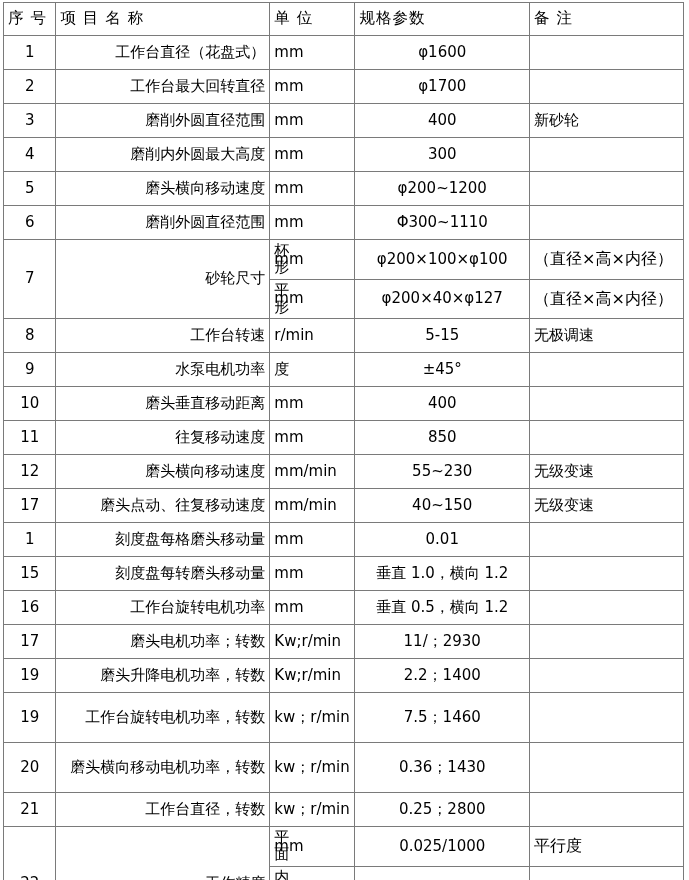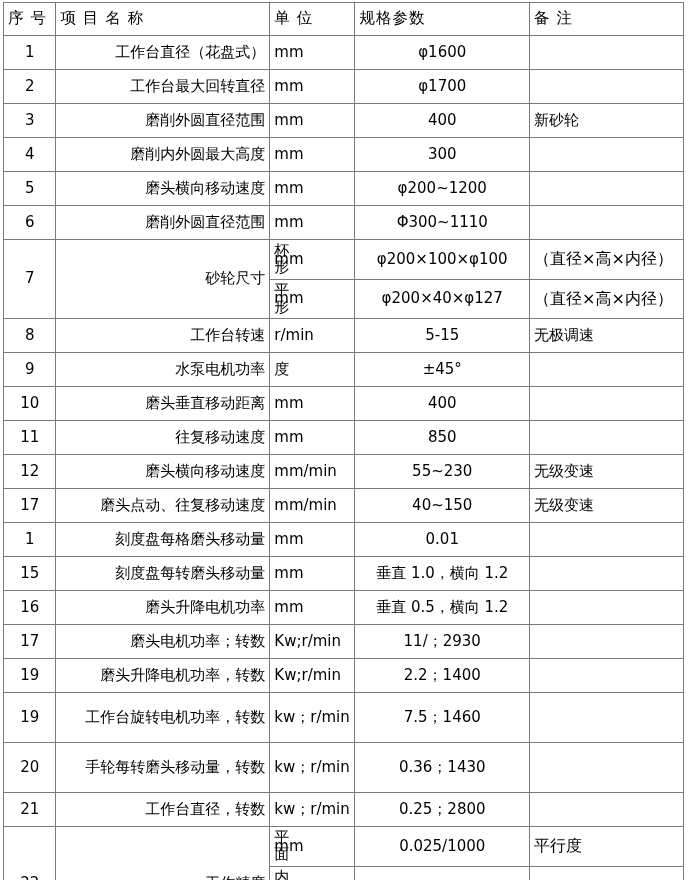--- a/index.html
+++ b/index.html
@@ -190,21 +190,21 @@
         </tr>
         <tr>
           <td class="no-cell">15</td>
           <td class="name-wrap" colspan="2">刻度盘每转磨头移动量</td>
           <td class="unit-cell">mm</td>
           <td class="spec-cell">垂直 1.0，横向 1.2</td>
           <td class="note-cell"></td>
         </tr>
         <tr>
           <td class="no-cell">16</td>
-          <td class="name-wrap" colspan="2">磨头升降电机功率</td>
+          <td class="name-wrap" colspan="2">工作台旋转电机功率</td>
           <td class="unit-cell">mm</td>
           <td class="spec-cell">垂直 0.5，横向 1.2</td>
           <td class="note-cell"></td>
         </tr>
         <tr>
           <td class="no-cell">17</td>
           <td class="name-wrap" colspan="2">磨头电机功率；转数</td>
           <td class="unit-cell">Kw;r/min</td>
           <td class="spec-cell">11/；2930</td>
           <td class="note-cell"></td>
@@ -218,21 +218,21 @@
         </tr>
         <tr class="tall">
           <td class="no-cell">19</td>
           <td class="name-wrap two-line" colspan="2">工作台旋转电机功率，转数</td>
           <td class="unit-cell">kw；r/min</td>
           <td class="spec-cell">7.5；1460</td>
           <td class="note-cell"></td>
         </tr>
         <tr class="tall">
           <td class="no-cell">20</td>
-          <td class="name-wrap two-line" colspan="2">手轮每转磨头移动量，转数</td>
+          <td class="name-wrap two-line" colspan="2">磨头横向移动电机功率，转数</td>
           <td class="unit-cell">kw；r/min</td>
           <td class="spec-cell">0.36；1430</td>
           <td class="note-cell"></td>
         </tr>
         <tr>
           <td class="no-cell">21</td>
           <td class="name-wrap" colspan="2">工作台直径，转数</td>
           <td class="unit-cell">kw；r/min</td>
           <td class="spec-cell">0.25；2800</td>
           <td class="note-cell"></td>

